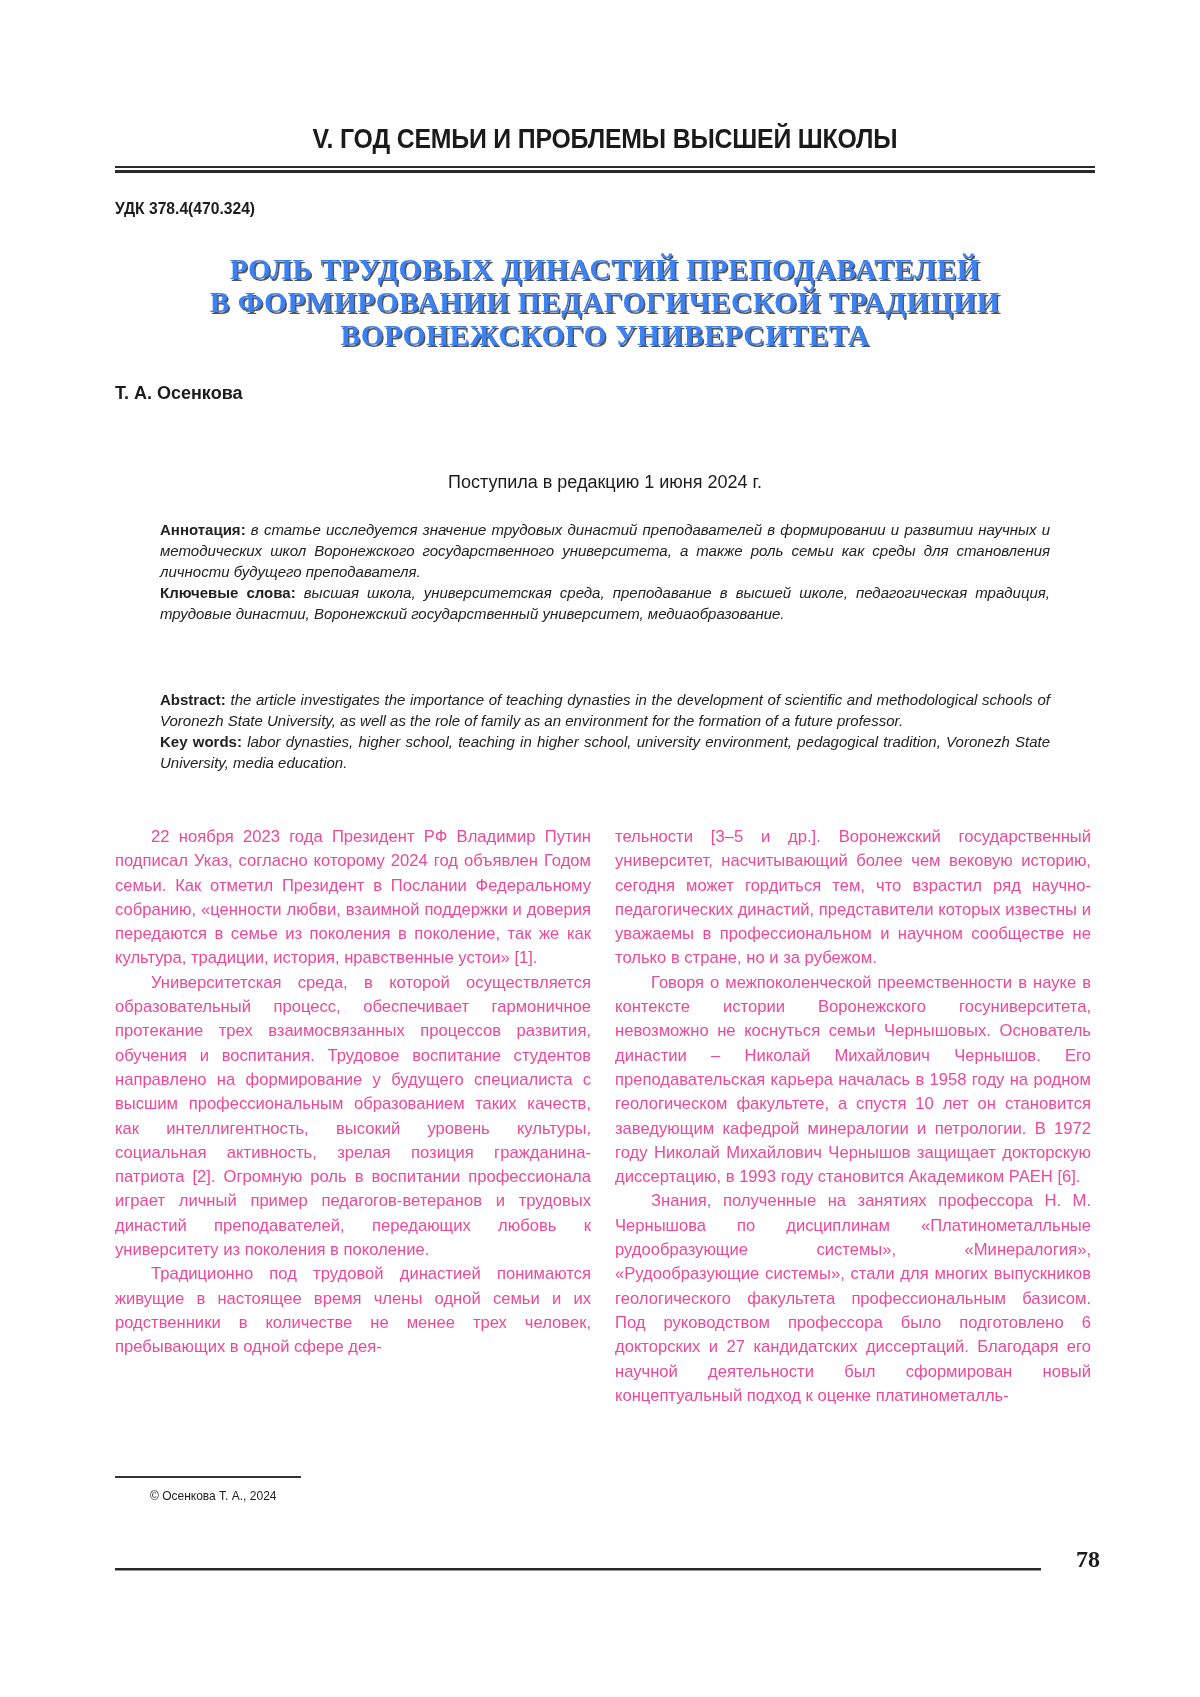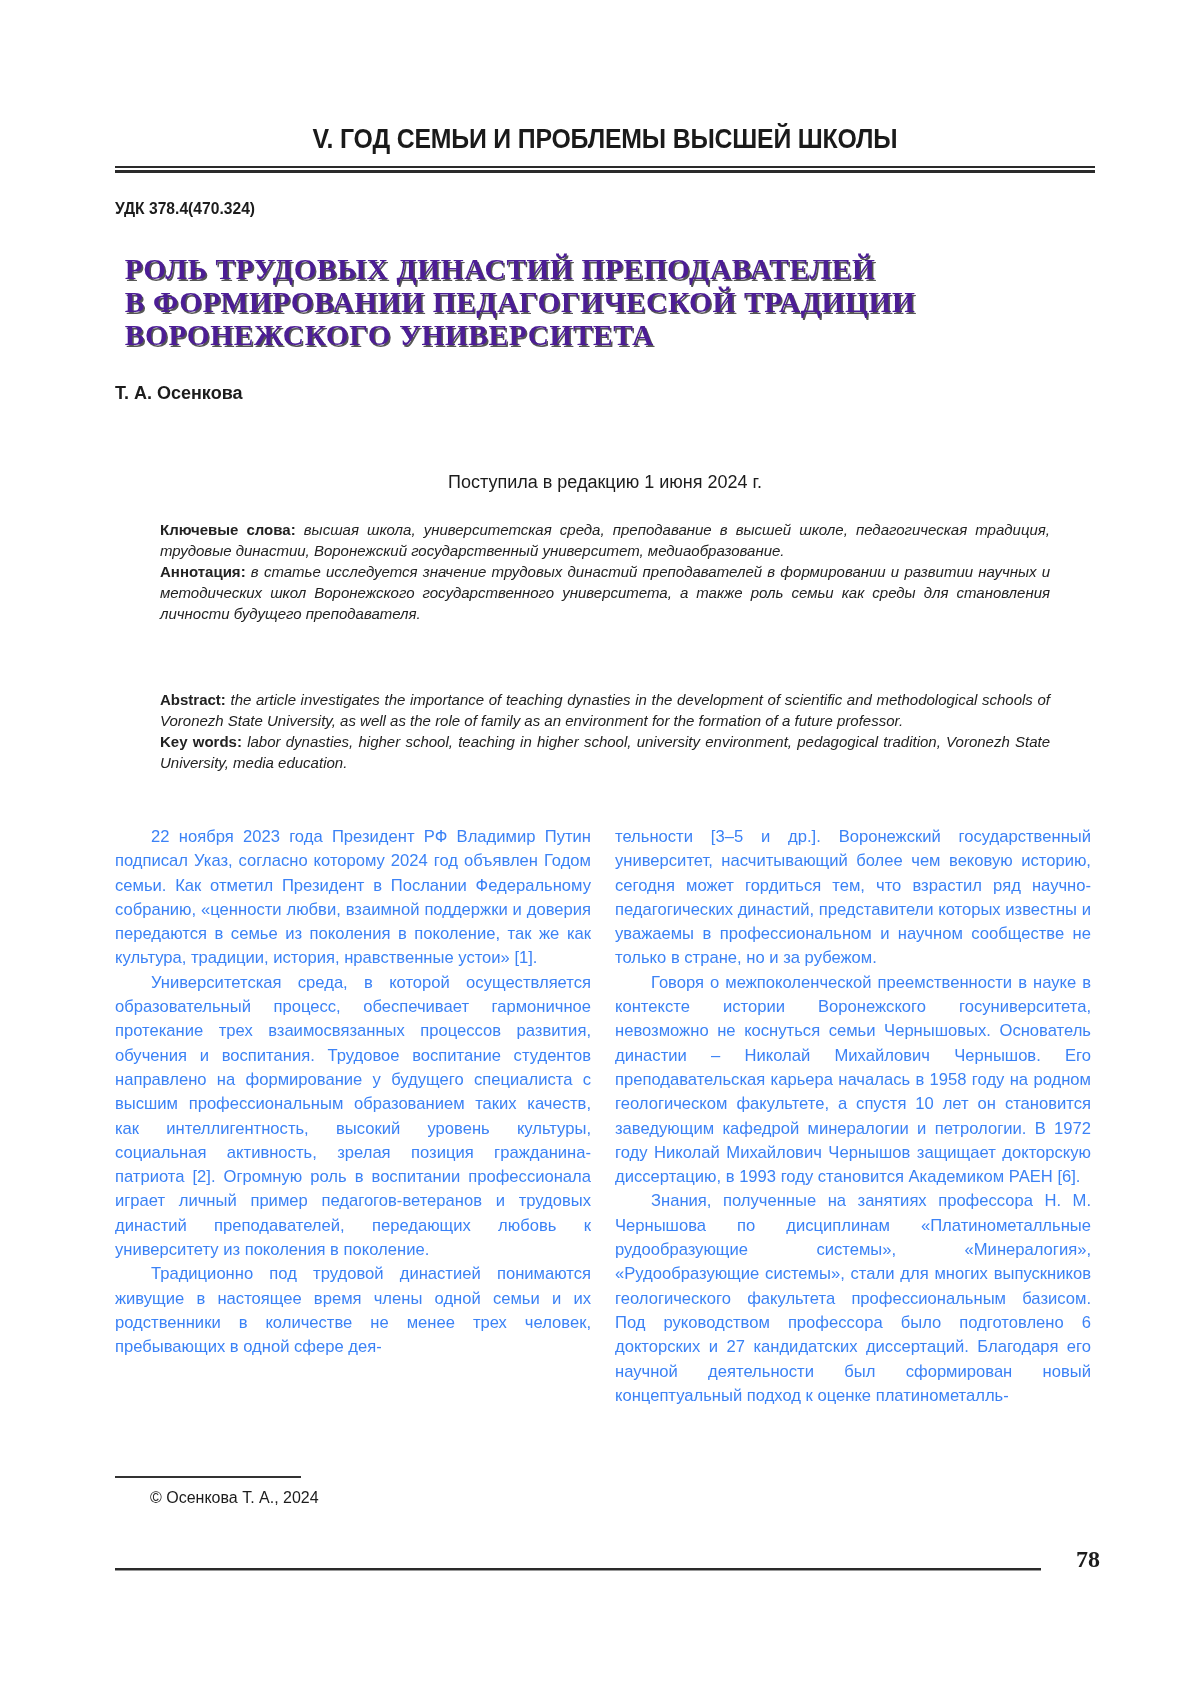--- a/index.html
+++ b/index.html
@@ -17,23 +17,23 @@
   .double-rule .gap { height: 2px; }
   .double-rule .r2 { height: 3px; background: #2a2a2a; }
 
   .udk {
     position: absolute; left: 115px; top: 199px;
     font-family: "Liberation Sans", sans-serif; font-weight: bold; font-size: 17px;
     transform: scaleX(0.92); transform-origin: left;
   }
 
   .title {
-    position: absolute; left: 115px; top: 252px; width: 980px; 
+    position: absolute; left: 115px; top: 252px; width: 980px; text-align: center;
     font-family: "Liberation Serif", serif; font-weight: bold; font-size: 30px;
-    line-height: 33px; letter-spacing: 0.6px; color: #4c1d95;
+    line-height: 33px; letter-spacing: 0.6px; color: #3b82f6;
     text-shadow: 1.5px 1.5px 0 #555;
   }
   .title div { transform: scaleX(0.98); }
 
   .author {
     position: absolute; left: 115px; top: 383px; width: 980px; text-align: left;
     font-family: "Liberation Sans", sans-serif; font-weight: bold; font-size: 18px;
   }
   .affiliation {
     position: absolute; left: 115px; top: 425px; width: 980px; text-align: center;
@@ -50,31 +50,31 @@
     text-align: justify; color: #222;
   }
   .abstract-block .lbl { font-weight: bold; font-style: normal; }
   .abstract-block .txt { font-style: italic; }
   .ru-abstract { top: 519px; }
   .en-abstract { top: 673px; margin-top: 16px; }
 
   .col {
     position: absolute; width: 476px;
     font-family: "Liberation Sans", sans-serif; font-size: 16.6px; line-height: 24.3px;
-    text-align: justify; color: #3b82f6;
+    text-align: justify; color: #ec4899;
   }
   .col p { margin: 0; text-indent: 36px; }
   .col p.cont { text-indent: 0; }
   .col-left { left: 115px; top: 825px; }
   .col-right { left: 615px; top: 825px; }
 
   .footnote-rule { position: absolute; left: 115px; top: 1476px; width: 186px; height: 1.5px; background: #333; }
   .footnote {
     position: absolute; left: 150px; top: 1489px;
-    font-family: "Liberation Sans", sans-serif; font-size: 16px;
+    font-family: "Liberation Sans", sans-serif; font-size: 12px;
   }
 
   .bottom-rule { position: absolute; left: 115px; top: 1568px; width: 926px; }
   .bottom-rule .r1 { height: 2px; background: #2a2a2a; }
   .bottom-rule .r2 { height: 1px; background: #999; }
   .page-number {
     position: absolute; left: 1050px; top: 1546px; width: 50px; text-align: right;
     font-family: "Liberation Serif", serif; font-weight: bold; font-size: 24px;
   }
 </style>
@@ -96,26 +96,26 @@
     <div>РОЛЬ ТРУДОВЫХ ДИНАСТИЙ ПРЕПОДАВАТЕЛЕЙ</div>
     <div>В ФОРМИРОВАНИИ ПЕДАГОГИЧЕСКОЙ ТРАДИЦИИ</div>
     <div>ВОРОНЕЖСКОГО УНИВЕРСИТЕТА</div>
   </div>
 
   <div class="author">Т. А. Осенкова</div>
   <div class="received">Поступила в редакцию 1 июня 2024 г.</div>
 
   <div class="abstract-block ru-abstract">
     <div>
+      <span class="lbl">Аннотация:</span>
+      <span class="txt">в статье исследуется значение трудовых династий преподавателей в формировании и развитии научных и методических школ Воронежского государственного университета, а также роль семьи как среды для становления личности будущего преподавателя.</span>
+    </div>
+    <div>
       <span class="lbl">Ключевые слова:</span>
       <span class="txt">высшая школа, университетская среда, преподавание в высшей школе, педагогическая традиция, трудовые династии, Воронежский государственный университет, медиаобразование.</span>
-    </div>
-    <div>
-      <span class="lbl">Аннотация:</span>
-      <span class="txt">в статье исследуется значение трудовых династий преподавателей в формировании и развитии научных и методических школ Воронежского государственного университета, а также роль семьи как среды для становления личности будущего преподавателя.</span>
     </div>
   </div>
 
   <div class="abstract-block en-abstract">
     <div>
       <span class="lbl">Abstract:</span>
       <span class="txt">the article investigates the importance of teaching dynasties in the development of scientific and methodological schools of Voronezh State University, as well as the role of family as an environment for the formation of a future professor.</span>
     </div>
     <div>
       <span class="lbl">Key words:</span>

